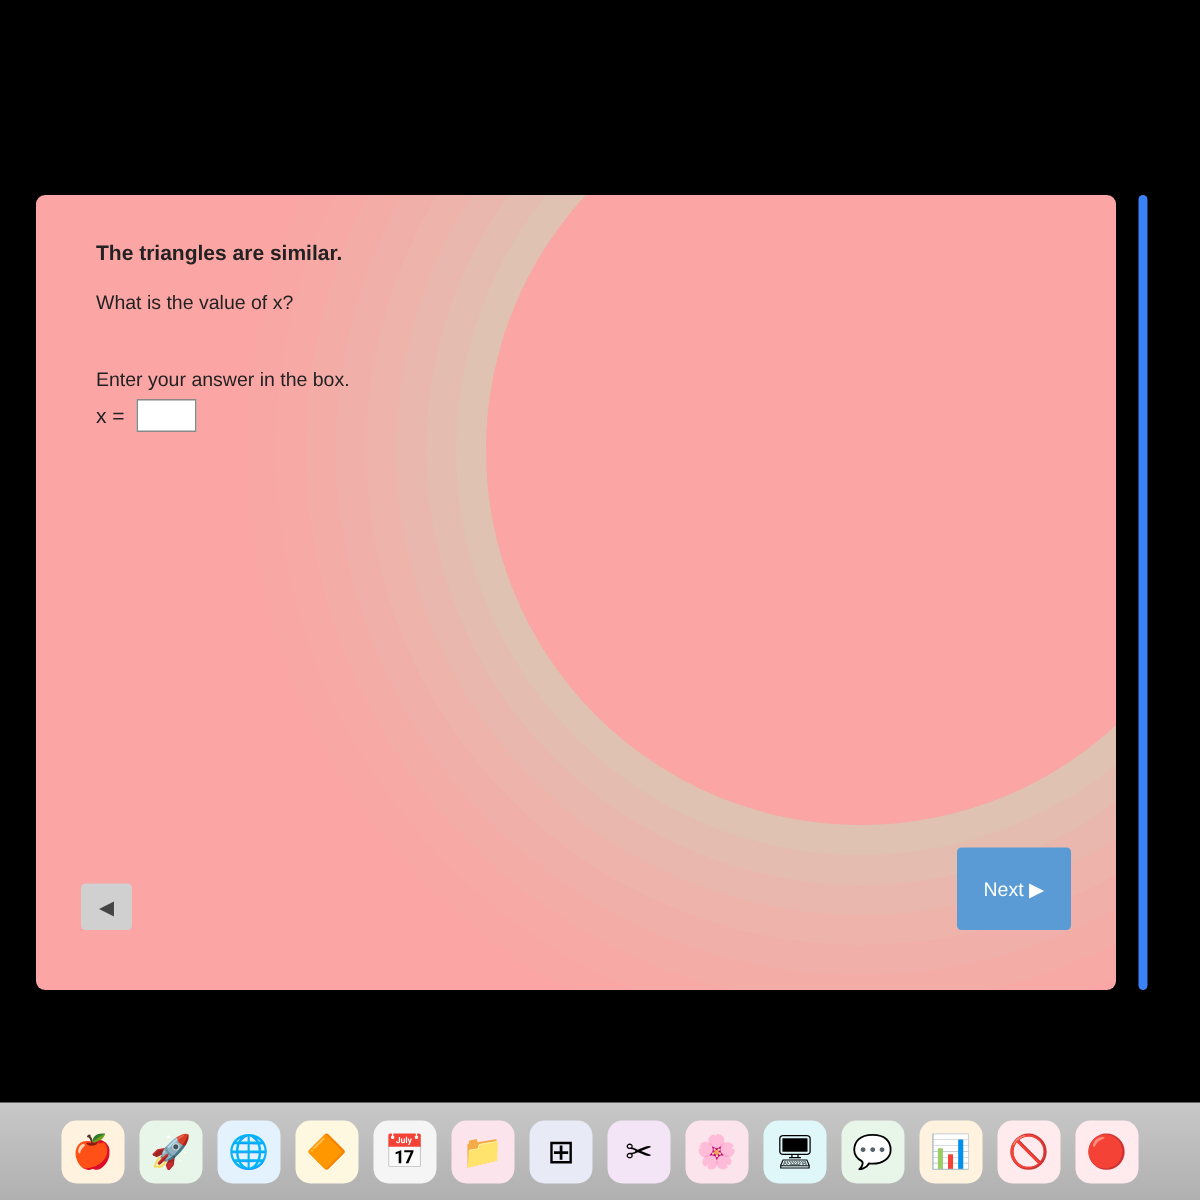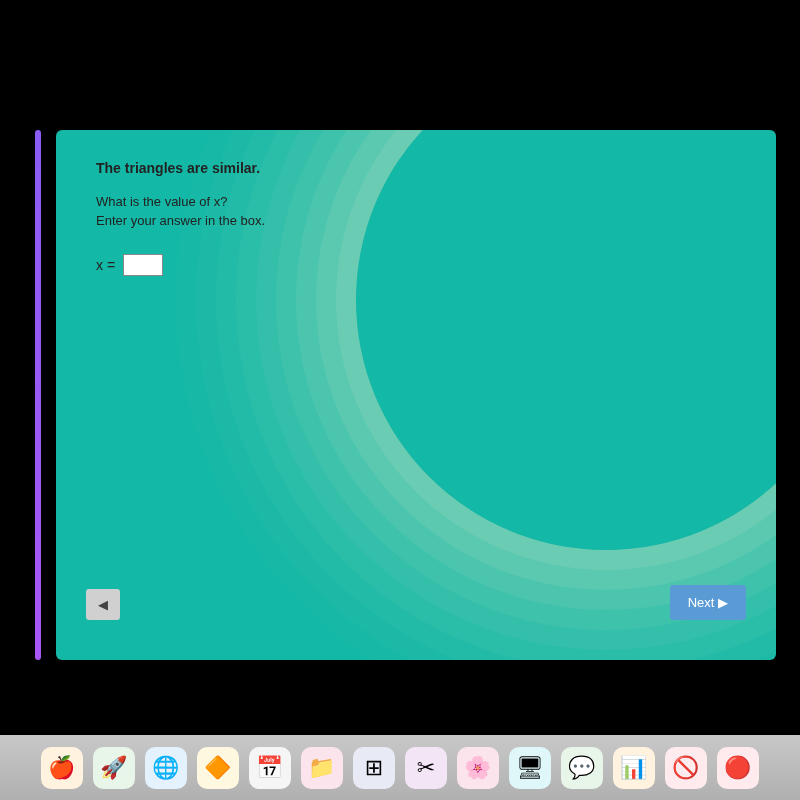--- a/index.html
+++ b/index.html
@@ -8,51 +8,51 @@
       width: 800px;
       height: 800px;
       background: #000;
       overflow: hidden;
       font-family: Arial, sans-serif;
     }
 
     .screen {
       position: absolute;
       top: 130px;
-      left: 56px;
+      left: 24px;
       width: 720px;
       height: 530px;
-      background: #14b8a6;
+      background: #fca5a5;
       border-radius: 6px;
       overflow: hidden;
     }
 
     .content-area {
       position: absolute;
       top: 0; left: 0; right: 0; bottom: 0;
       padding: 30px 40px;
     }
 
     .title {
       font-size: 14px;
       font-weight: bold;
       color: #222;
       margin-bottom: 18px;
     }
 
     .question {
       font-size: 13px;
       color: #222;
-      margin-bottom: 4px;
+      margin-bottom: 36px;
     }
 
     .instruction {
       font-size: 13px;
       color: #222;
-      margin-bottom: 26px;
+      margin-bottom: 6px;
     }
 
     .answer-row {
       display: flex;
       align-items: center;
       gap: 8px;
       font-size: 14px;
       color: #222;
     }
 
@@ -76,21 +76,21 @@
 
     
     .next-btn {
       position: absolute;
       bottom: 40px;
       right: 30px;
       background: #5b9bd5;
       color: #fff;
       border: none;
       border-radius: 3px;
-      padding: 10px 18px;
+      padding: 20px 18px;
       font-size: 13px;
       cursor: pointer;
       display: flex;
       align-items: center;
       gap: 5px;
     }
 
     
     .back-btn {
       position: absolute;

